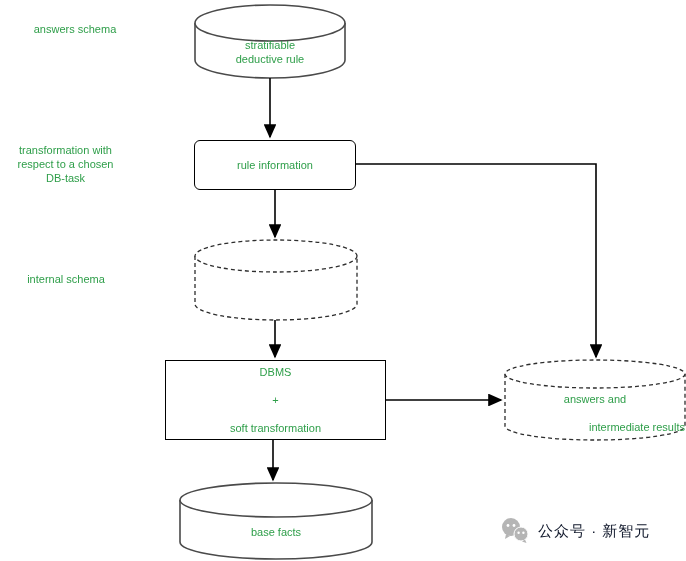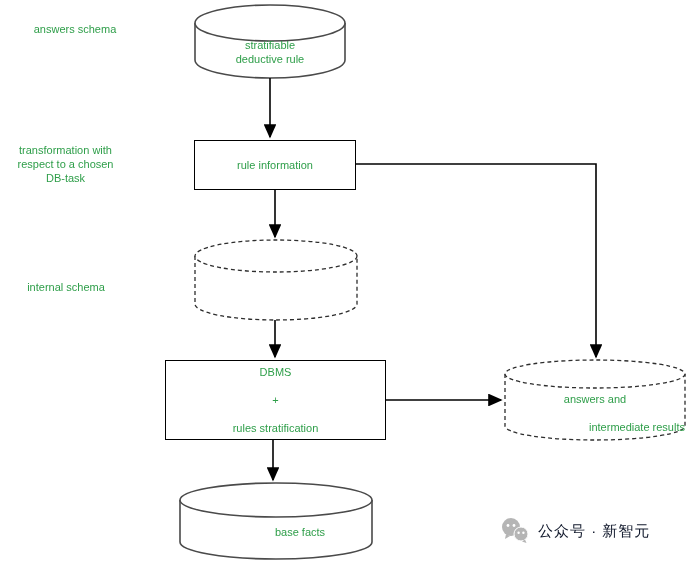--- a/index.html
+++ b/index.html
@@ -64,44 +64,44 @@
   </svg>
 
   <div class="gtext" style="left:20px;top:22px;width:110px;">answers schema</div>
 
   <div class="gtext" style="left:8px;top:143px;width:115px;">
     <div>transformation with</div>
     <div>respect to a chosen</div>
     <div>DB-task</div>
   </div>
 
-  <div class="gtext" style="left:11px;top:272px;width:110px;margin-top:8px;">internal schema</div>
+  <div class="gtext" style="left:11px;top:272px;width:110px;">internal schema</div>
 
   <div class="gtext" style="left:195px;top:38px;width:150px;">
     <div>stratifiable</div>
     <div>deductive rule</div>
   </div>
 
-  <div class="box" style="left:194px;top:140px;width:162px;height:50px;">
+  <div class="box" style="left:194px;top:140px;width:162px;height:50px;border-radius:6px;">
     <span class="gtext" style="position:static;">rule information</span>
   </div>
 
 
   <div class="box" style="left:165px;top:360px;width:221px;height:80px;align-items:center;">
     <div class="gtext lh28" style="position:static;width:100%;">
       <div>DBMS</div>
       <div>+</div>
-      <div>rules stratification</div>
+      <div>soft transformation</div>
     </div>
   </div>
 
   <div class="gtext" style="left:505px;top:392px;width:180px;">answers and</div>
   <div class="gtext" style="left:505px;top:420px;width:180px;text-align:right;">intermediate results</div>
 
-  <div class="gtext" style="left:180px;top:525px;width:192px;margin-left:24px;">base facts</div>
+  <div class="gtext" style="left:180px;top:525px;width:192px;">base facts</div>
 
   <div class="watermark">
     <svg width="30" height="28" viewBox="0 0 30 28">
       <circle cx="11" cy="10" r="9" fill="#b5b5b5"></circle>
       <path d="M6,17 L5,22 L10,19 Z" fill="#b5b5b5"></path>
       <circle cx="8" cy="8.5" r="1.4" fill="#fff"></circle>
       <circle cx="14" cy="8.5" r="1.4" fill="#fff"></circle>
       <circle cx="21" cy="17" r="7" fill="#b5b5b5" stroke="#fff" stroke-width="1"></circle>
       <path d="M25,22.5 L26.5,26 L22,24.5 Z" fill="#b5b5b5"></path>
       <circle cx="18.6" cy="15.8" r="1.2" fill="#fff"></circle>

